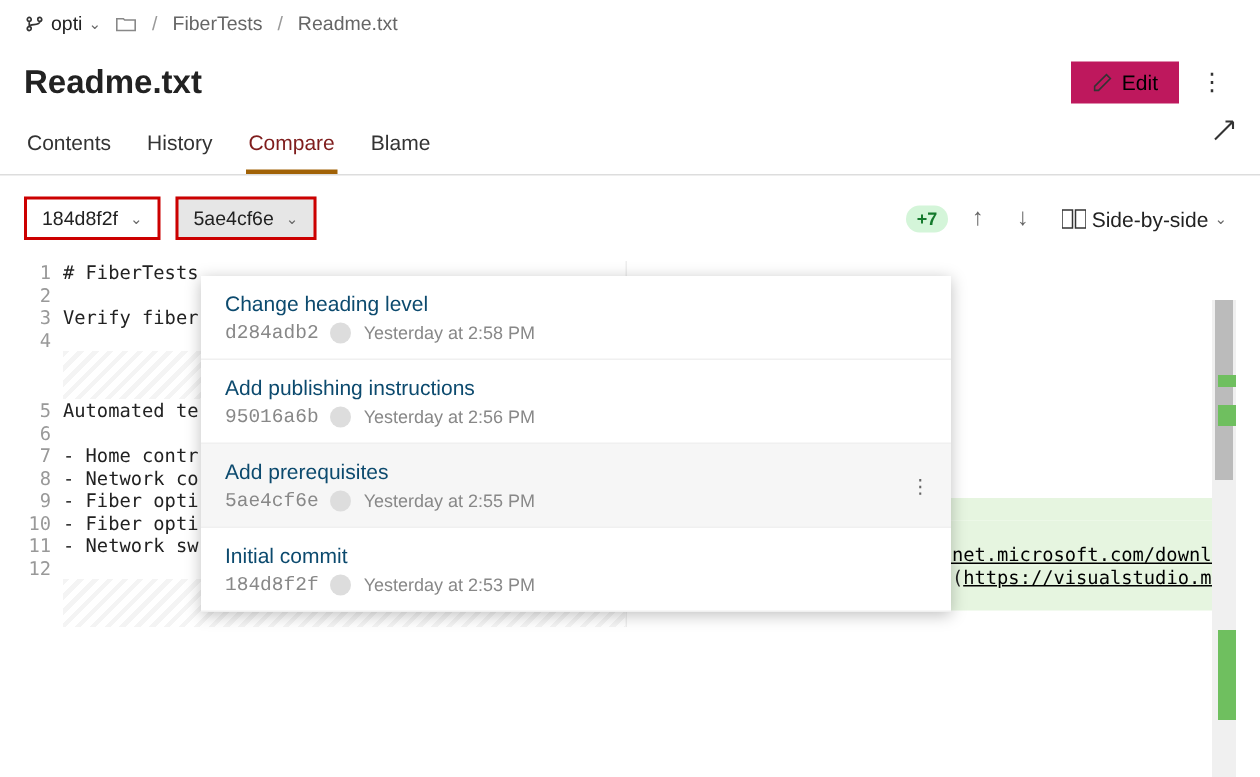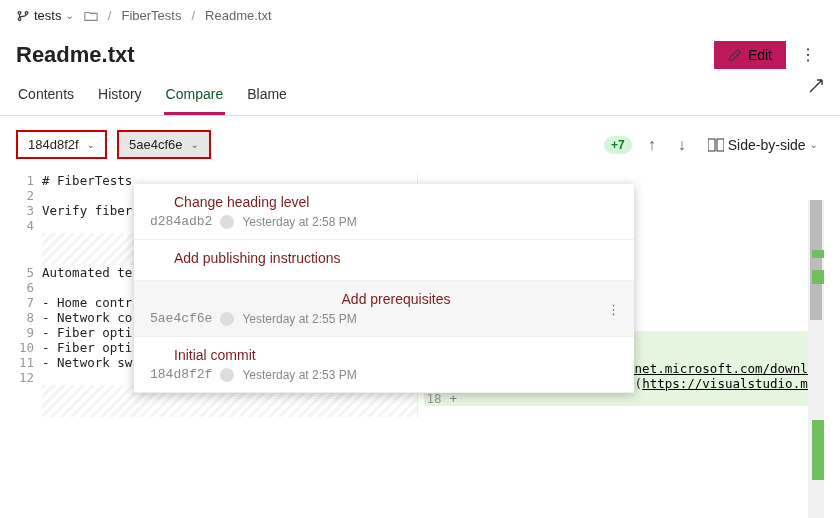--- a/index.html
+++ b/index.html
@@ -9,21 +9,21 @@
   .breadcrumb .sep { color: #999; }
   .branch { display: flex; align-items: center; gap: 4px; color: #222; }
   
   .title-row { display: flex; align-items: center; padding: 8px 16px 4px; }
   .title { font-size: 22px; font-weight: 600; flex: 1; }
   .edit-btn { display: flex; align-items: center; gap: 6px; padding: 6px 14px; background: #be185d; border: none; font-size: 14px; cursor: pointer; }
   .more-btn { padding: 6px 8px; background: none; border: none; cursor: pointer; font-size: 16px; color: #333; margin-left: 6px; }
   
   .tabs { display: flex; gap: 20px; padding: 6px 16px 0; border-bottom: 1px solid #ddd; position: relative; }
   .tab { padding: 6px 2px 10px; cursor: pointer; color: #333; font-size: 14px; }
-  .tab.active { color: #14532d; border-bottom: 3px solid #be185d; font-weight: 400; }
+  .tab.active { color: #7f1d1d; border-bottom: 3px solid #a16207; font-weight: 400; }
   .fullscreen { position: absolute; right: 16px; top: 4px; cursor: pointer; color: #333; }
   
   .compare-bar { display: flex; align-items: center; gap: 10px; padding: 14px 16px; }
   .commit-select { display: inline-flex; align-items: center; gap: 8px; padding: 5px 10px; border: 1px solid #ccc; font-size: 13px; cursor: pointer; background: #fff; }
   .commit-select.highlight1 { border: 2px solid #cc0000; }
   .commit-select.highlight2 { border: 2px solid #cc0000; background: #e6e6e6; }
   .chev { color: #666; font-size: 10px; }
   .spacer { flex: 1; }
   .badge { background: #d4f5d9; color: #157a2d; padding: 2px 7px; border-radius: 10px; font-size: 12px; font-weight: 600; }
   .arrow-btn { background: none; border: none; padding: 4px 6px; cursor: pointer; color: #666; font-size: 16px; }
@@ -39,38 +39,38 @@
   .hatch { background: repeating-linear-gradient(135deg, #f4f4f4 0, #f4f4f4 3px, #fff 3px, #fff 7px); height: 32px; margin-left: 26px; }
   .added { background: #e6f5e0; }
   .link { text-decoration: underline; color: #000; }
   
   .scrollbar { position: absolute; right: 16px; top: 200px; bottom: 0; width: 16px; background: #f0f0f0; }
   .sb-add { position: absolute; right: 0; width: 12px; background: #6fbf5f; }
   .sb-thumb { position: absolute; right: 2px; width: 12px; background: #bbb; }
   
   .dropdown { position: absolute; left: 134px; top: 184px; width: 500px; background: #fff; box-shadow: 0 2px 10px rgba(0,0,0,0.25); z-index: 100; }
   .dd-item { padding: 10px 16px 10px 16px; border-bottom: 1px solid #f0f0f0; cursor: pointer; position: relative; }
-  .dd-item.sel { background: #f6f6f6; text-align: center; }
-  .dd-title { font-size: 14px; color: #7f1d1d; margin-bottom: 4px; margin-left: 24px; }
+  .dd-item.sel { background: #f6f6f6; }
+  .dd-title { font-size: 14px; color: #0c4a6e; margin-bottom: 4px; }
   .dd-meta { font-size: 12px; color: #888; display: flex; align-items: center; gap: 8px; }
   .dd-hash { font-family: Liberation Mono, monospace; font-size: 13px; }
   .avatar { width: 14px; height: 14px; border-radius: 50%; background: #ddd; display: inline-block; }
   .dd-more { position: absolute; right: 14px; top: 50%; transform: translateY(-50%); color: #666; }
   
   svg { display: block; }
 </style>
 </head>
 <body>
 
 <div class="breadcrumb">
   <span class="branch">
     <svg width="14" height="14" viewBox="0 0 16 16">
         <path fill="none" stroke="#333" stroke-width="1.3" d="M4 3a1.5 1.5 0 1 0 0 3 1.5 1.5 0 0 0 0-3zm0 7a1.5 1.5 0 1 0 0 3 1.5 1.5 0 0 0 0-3zm8-7a1.5 1.5 0 1 0 0 3 1.5 1.5 0 0 0 0-3zM4 6v4m8-4c0 4-8 1-8 4"></path>
       </svg>
-    <span>tests</span>
+    <span>opti</span>
     <span class="chev">⌄</span>
   </span>
   <span>
     <svg width="14" height="14" viewBox="0 0 16 16">
         <path fill="none" stroke="#888" stroke-width="1.2" d="M1 4h5l1 1h8v8H1z"></path>
       </svg>
   </span>
   <span class="sep">/</span>
   <span>FiberTests</span>
   <span class="sep">/</span>
@@ -173,20 +173,25 @@
     <div class="dd-item">
       <div class="dd-title">Change heading level</div>
   <div class="dd-meta">
     <span class="dd-hash">d284adb2</span>
     <span class="avatar"></span>
     <span>Yesterday at 2:58 PM</span>
   </div>
     </div>
     <div class="dd-item">
       <div class="dd-title">Add publishing instructions</div>
+  <div class="dd-meta">
+    <span class="dd-hash">95016a6b</span>
+    <span class="avatar"></span>
+    <span>Yesterday at 2:56 PM</span>
+  </div>
     </div>
     <div class="dd-item sel">
       <div class="dd-title">Add prerequisites</div>
   <div class="dd-meta">
     <span class="dd-hash">5ae4cf6e</span>
     <span class="avatar"></span>
     <span>Yesterday at 2:55 PM</span>
   </div>
       <span class="dd-more">⋮</span>
     </div>

